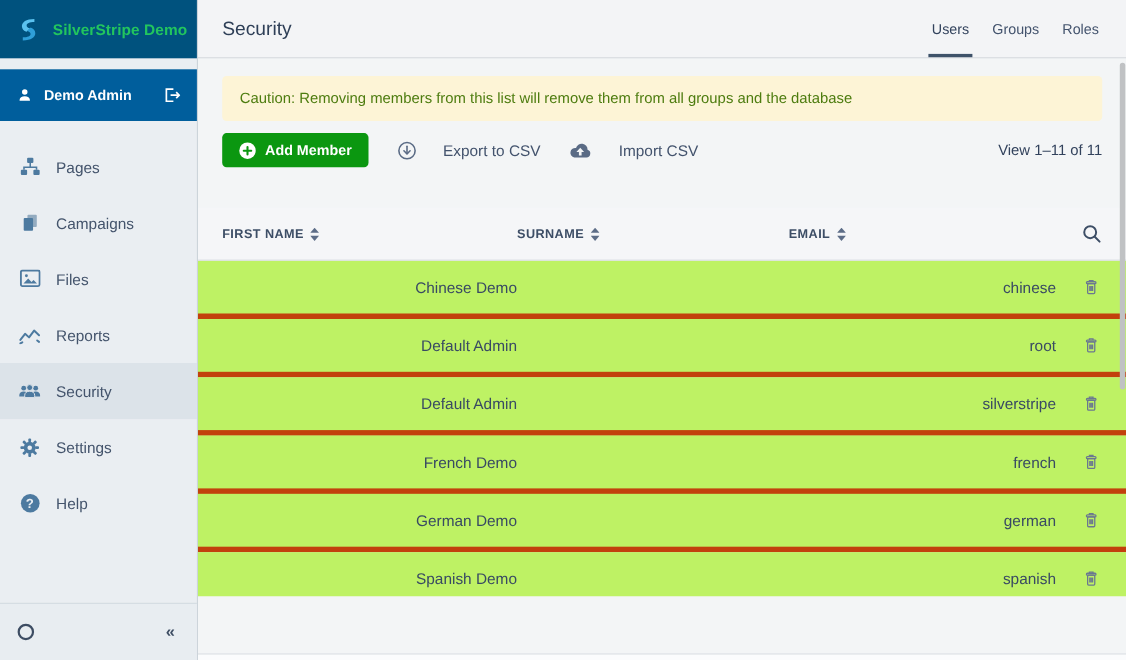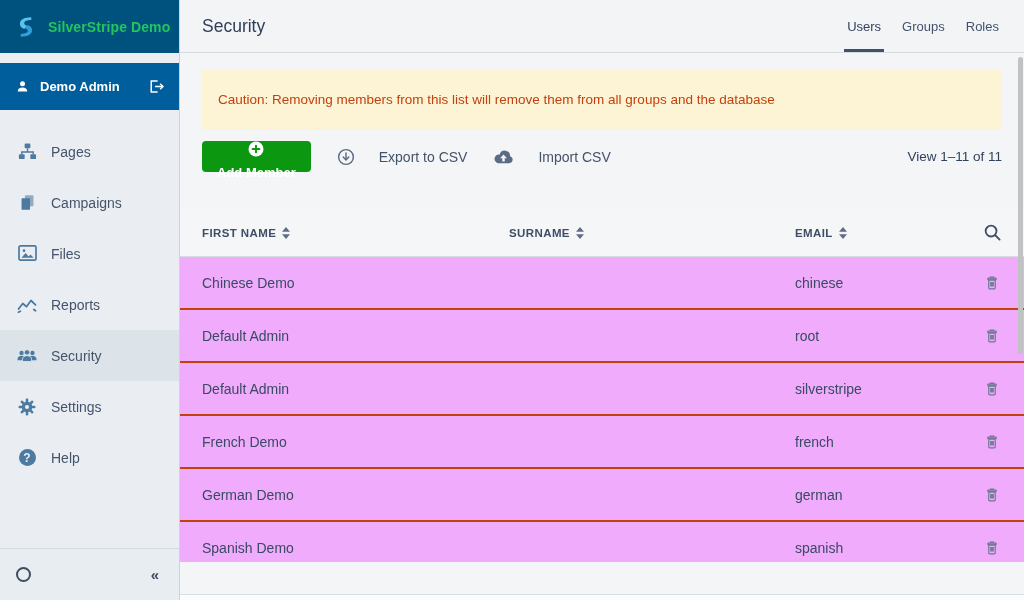--- a/index.html
+++ b/index.html
@@ -26,35 +26,35 @@
   
   .main { flex:1; position:relative; display:flex; flex-direction:column; background:#f3f5f6; }
   .main-header { height:53px; display:flex; align-items:stretch; padding:0 22px; background:#f3f4f6; border-bottom:1px solid #d6dade; flex-shrink:0; }
   .page-title { font-size:17.5px; font-weight:500; color:#2e3f57; align-self:center; }
   .tabs { margin-left:auto; display:flex; gap:15px; }
   .tab { display:flex; align-items:center; color:#43536d; font-size:13px; position:relative; padding:0 3px; cursor:pointer; }
   .tab.active { color:#32425c; }
   .tab.active::after { content:""; position:absolute; left:0; right:0; bottom:0; height:3px; background:#3e5269; }
 
   .content { padding:16px 22px 0; flex-shrink:0; }
-  .banner { background:#fdf4d6; color:#c2410c; border-radius:4px; padding:23px 16px; font-size:13.5px; }
+  .banner { background:#fdf4d6; color:#4d7c0f; border-radius:4px; padding:13px 16px; font-size:13.5px; }
   .toolbar { margin-top:11px; display:flex; align-items:center; }
-  .btn-add { display:flex; align-items:center; gap:8px; background:#0b9710; color:#fff; border:none; border-radius:4px; height:31px; padding:0 15px; font-size:13px; font-weight:700; font-family:inherit; cursor:pointer;flex-direction:column; }
+  .btn-add { display:flex; align-items:center; gap:8px; background:#0b9710; color:#fff; border:none; border-radius:4px; height:31px; padding:0 15px; font-size:13px; font-weight:700; font-family:inherit; cursor:pointer; }
   .link-btn { display:flex; align-items:center; gap:24px; color:#43536d; font-size:14px; margin-left:26px; background:none; border:none; font-family:inherit; cursor:pointer; }
   .view-info { margin-left:auto; color:#32425c; font-size:13.5px; }
 
   
   .grid-table { margin-top:37px; }
-  .grid-row { display:grid; grid-template-columns:268px 247px 1fr 64px; padding-left:22px; align-items:center;gap:39px; }
+  .grid-row { display:grid; grid-template-columns:268px 247px 1fr 64px; padding-left:22px; align-items:center; }
   .thead { height:48px; background:#f5f6f8; border-bottom:1px solid #d8dde2; }
   .th { display:flex; align-items:center; gap:6px; font-size:11.5px; font-weight:700; letter-spacing:.4px; color:#3d4e66; cursor:pointer; }
   .th-icon-col { display:flex; justify-content:center; }
   .search-btn { background:none; border:none; cursor:pointer; display:flex; padding:2px; }
   .tbody { max-height:305px; overflow:hidden; }
-  .trow { height:53px; background:#f0abfc; border-bottom:2px solid #c2410c; font-size:14px; color:#394a63; cursor:pointer; }
+  .trow { height:53px; background:#bef264; border-bottom:5px solid #c2410c; font-size:14px; color:#394a63; cursor:pointer;text-align:right; }
   .cell-icon { display:flex; justify-content:center; }
   .delete-btn { background:none; border:none; cursor:pointer; display:flex; padding:2px; }
 
   .bottom-bar { position:absolute; left:0; right:0; bottom:0; height:6px; background:#fbfcfd; border-top:1px solid #d9dde1; }
   .scroll-thumb { position:absolute; right:1px; top:57px; width:5px; height:297px; background:#c0c2c4; border-radius:3px; cursor:grab; }
 
   svg { display:block; }
 </style>
 </head>
 <body>

